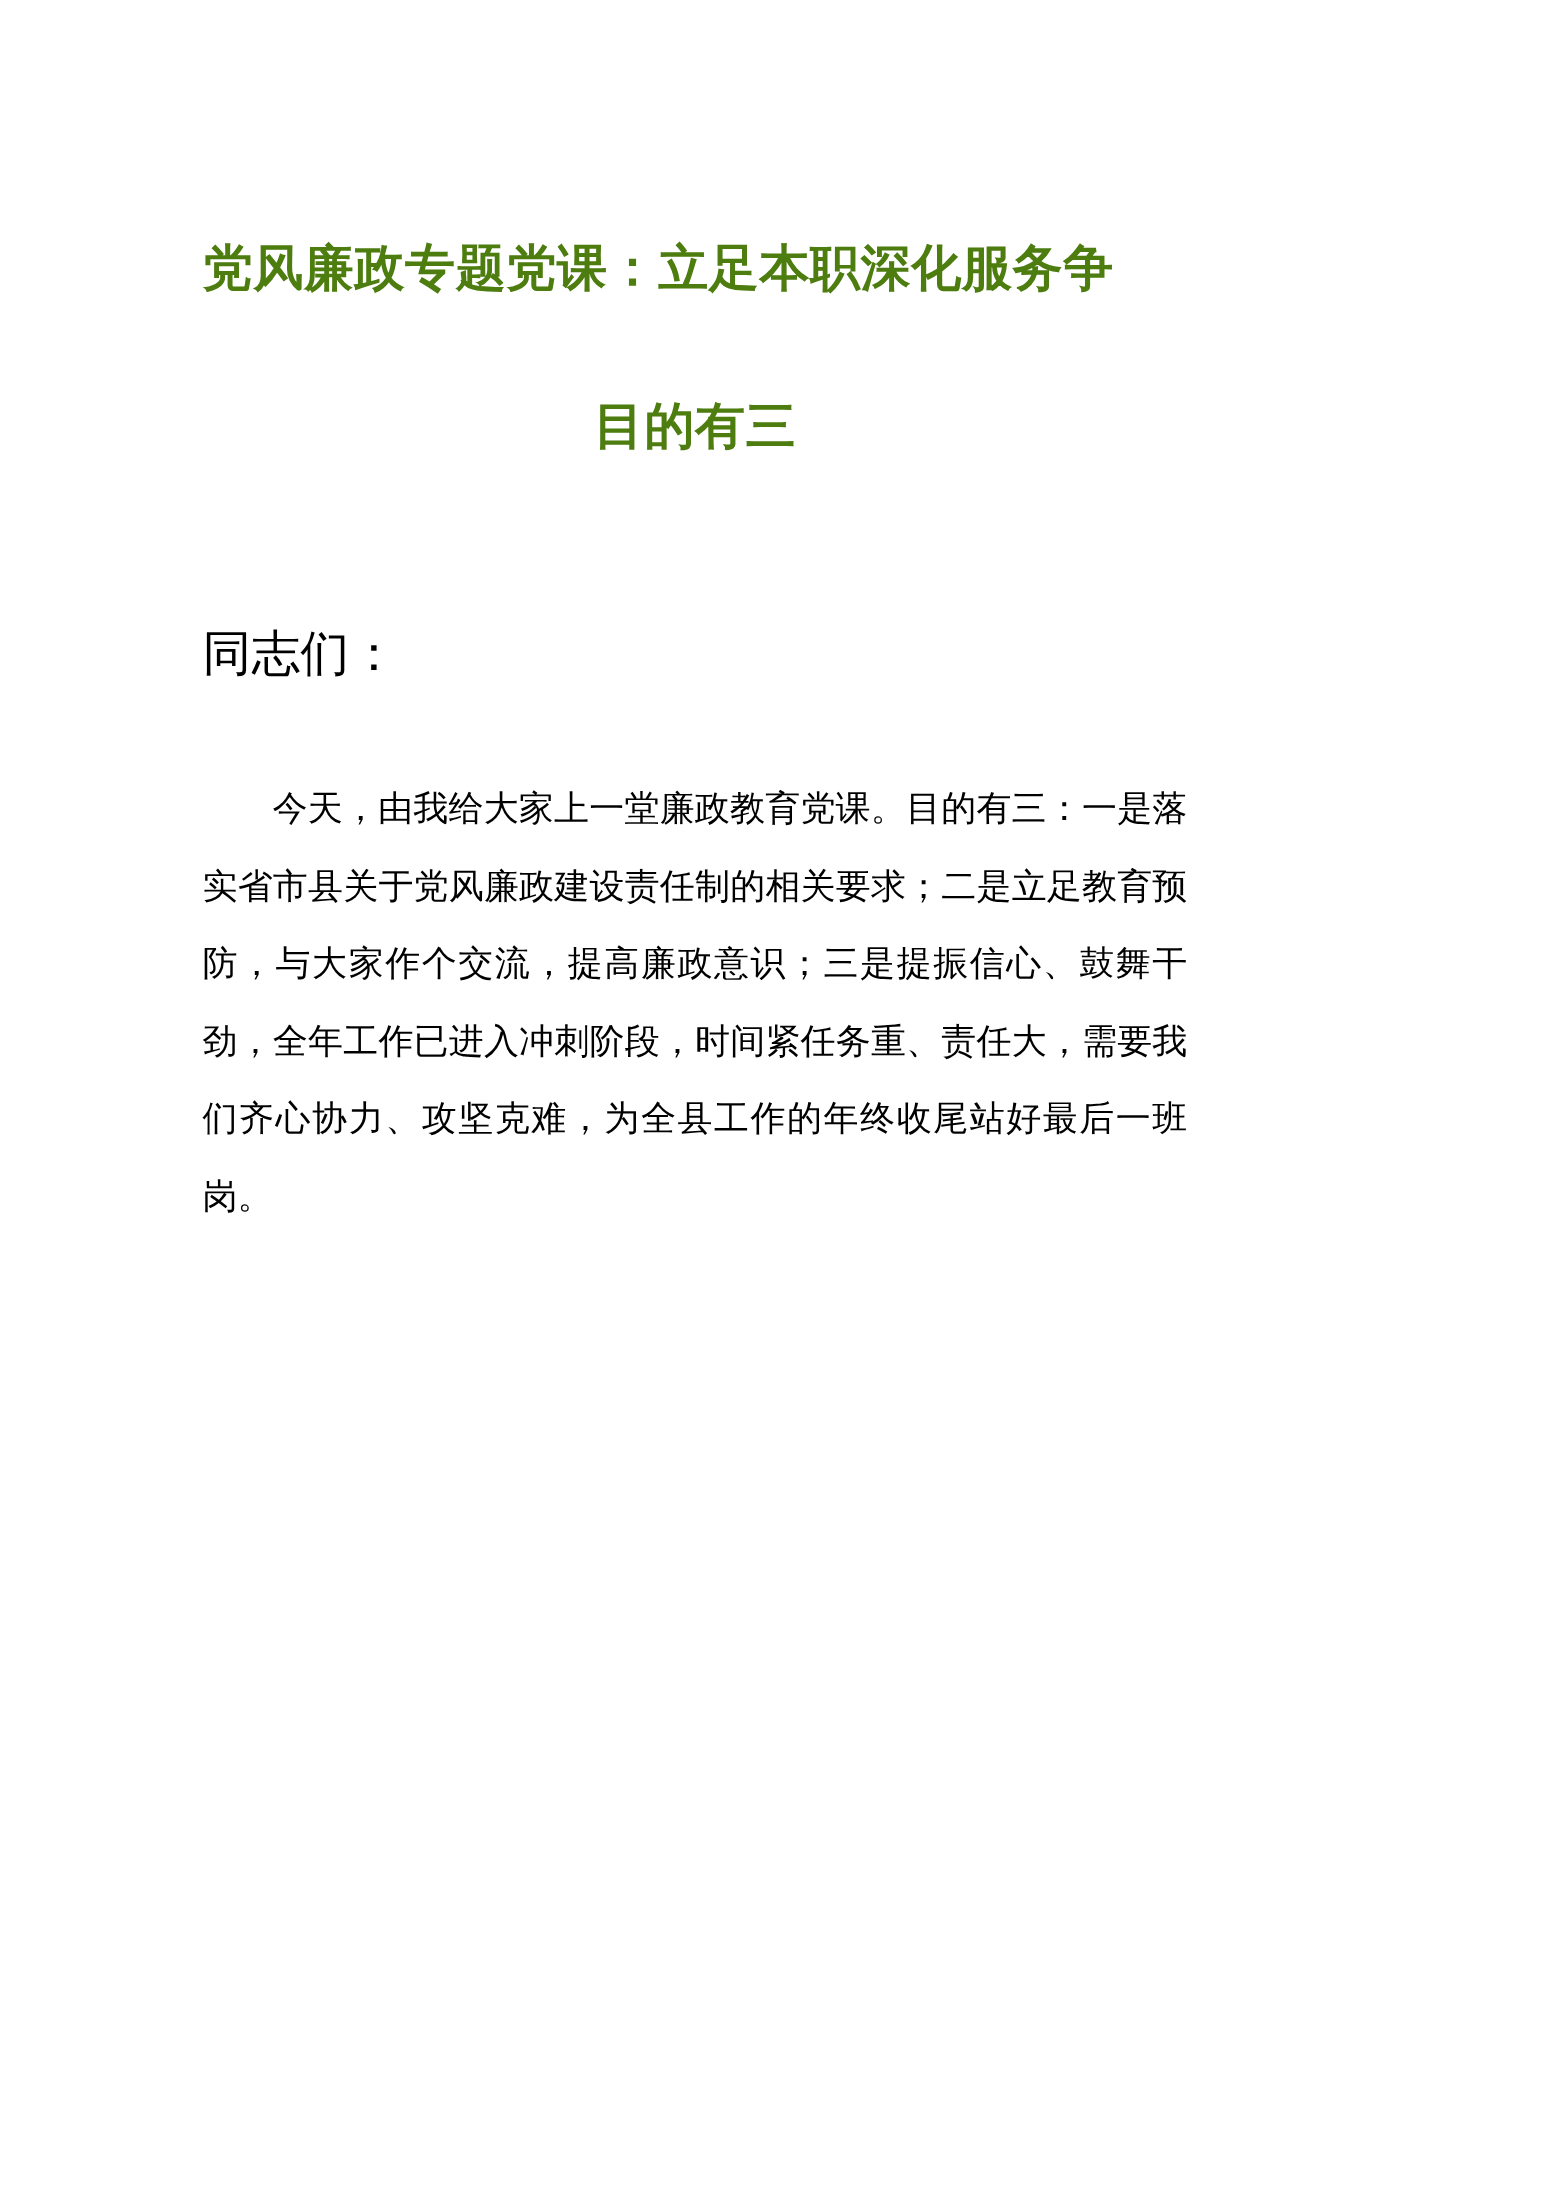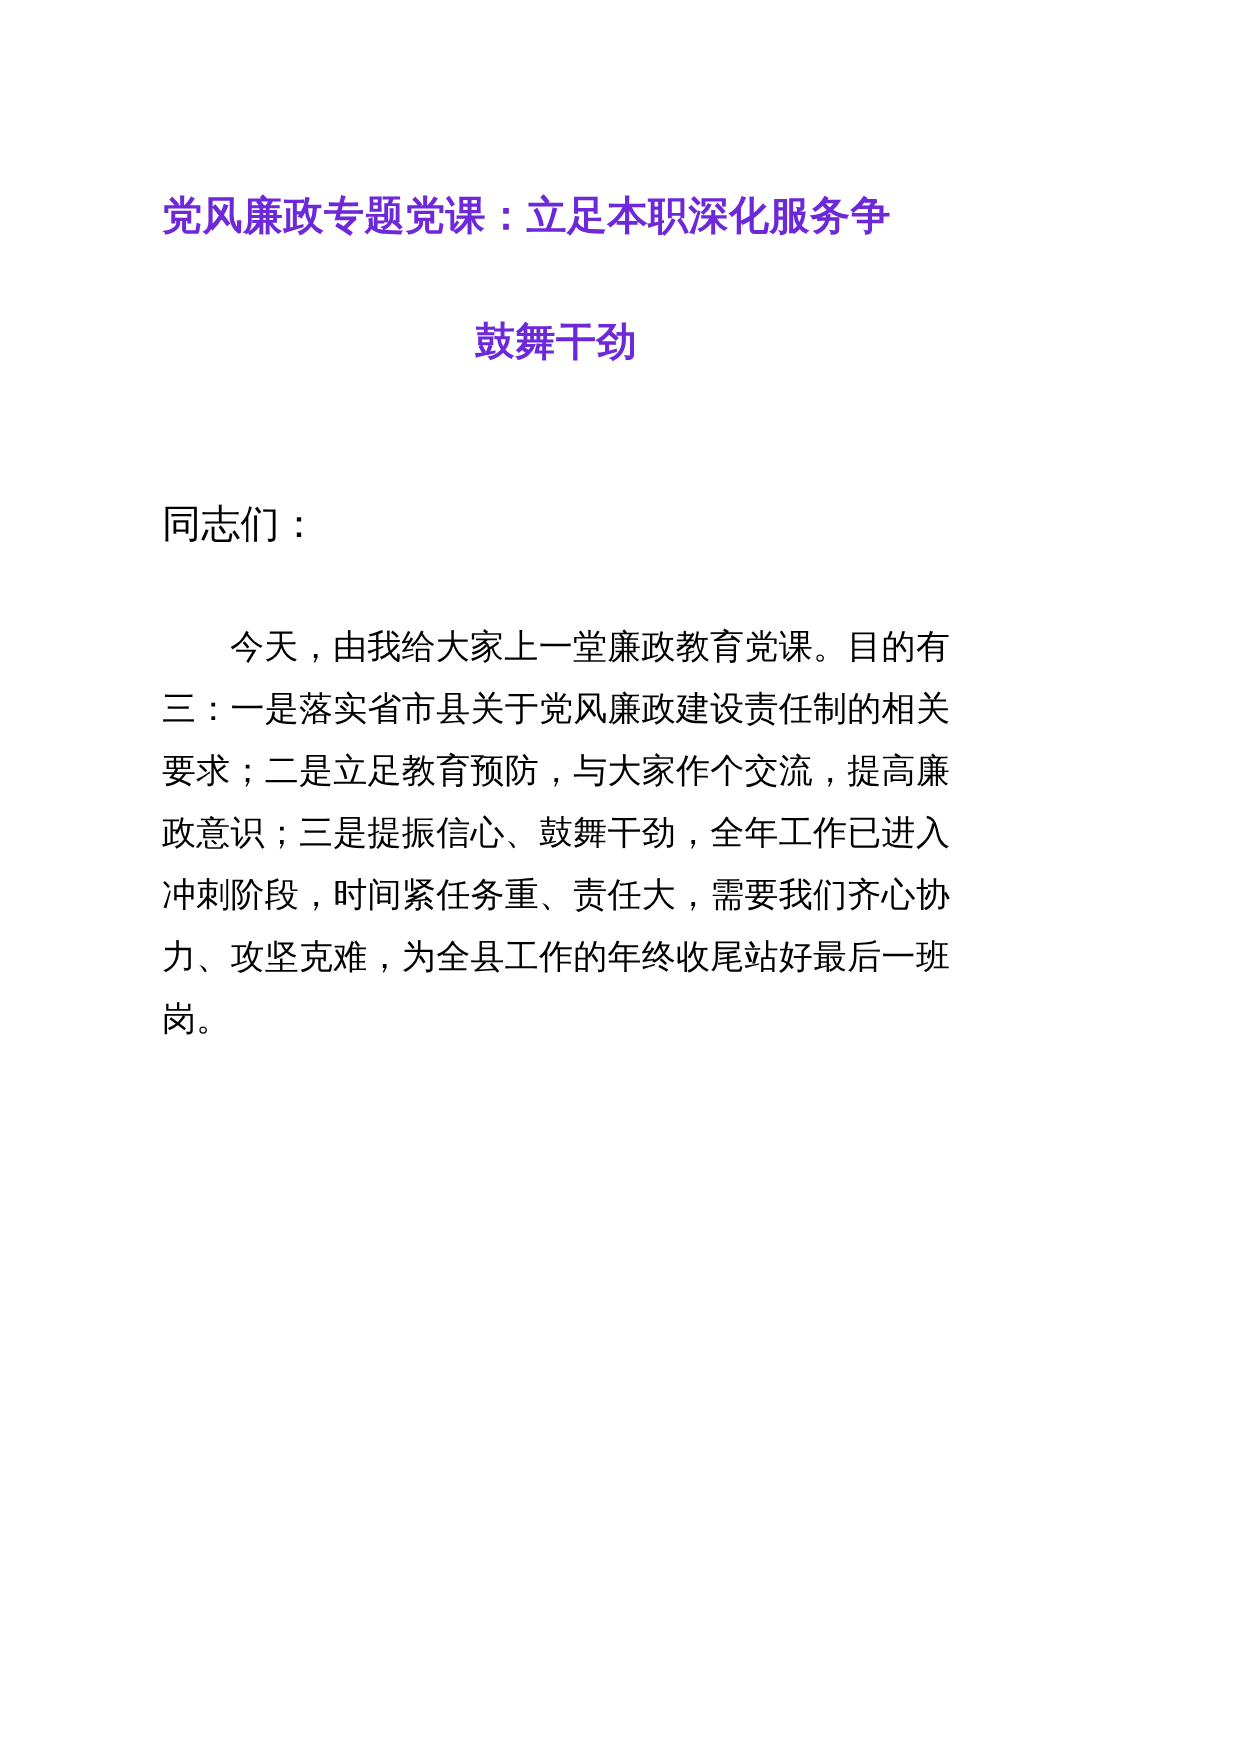--- a/index.html
+++ b/index.html
@@ -29,21 +29,21 @@
     width: 788px;
   }
   .doc-title {
     margin: 0;
     padding: 0;
     font-size: 40px;
     font-weight: bold;
     line-height: 126px;
     text-align: center;
     letter-spacing: 0.5px;
-    color: #6d28d9;
+    color: #4d7c0f;
   }
   .title-line-1 {
     display: block;
     padding-top: 152px;
     text-align: left;
     white-space: nowrap;
   }
   .title-line-2 {
     display: block;
     text-align: center;
@@ -51,44 +51,43 @@
   }
   .salutation {
     margin: 0;
     font-size: 39px;
     line-height: 64px;
     padding-top: 88px;
     letter-spacing: 0.2px;
   }
   .body-para {
     margin: 0;
-    font-size: 34px;
+    font-size: 28px;
     line-height: 62px;
     text-align: justify;
     text-justify: inter-character;
     text-indent: 2em;
     letter-spacing: 0.1px;
-    font-family: Liberation Serif, serif;
   }
   .para-gap {
     padding-top: 60px;
   }
   .para-gap-small {
     padding-top: 58px;
   }
 </style>
 </head>
 <body>
 
 <div class="page">
   <div class="content">
 
     <h1 class="doc-title">
       <span class="title-line-1">党风廉政专题党课：立足本职深化服务争</span>
-      <span class="title-line-2">鼓舞干劲</span>
+      <span class="title-line-2">目的有三</span>
     </h1>
 
     <p class="salutation">同志们：</p>
 
     <p class="body-para para-gap">今天，由我给大家上一堂廉政教育党课。目的有三：一是落实省市县关于党风廉政建设责任制的相关要求；二是立足教育预防，与大家作个交流，提高廉政意识；三是提振信心、鼓舞干劲，全年工作已进入冲刺阶段，时间紧任务重、责任大，需要我们齐心协力、攻坚克难，为全县工作的年终收尾站好最后一班岗。</p>
 
 
   </div>
 </div>
 

